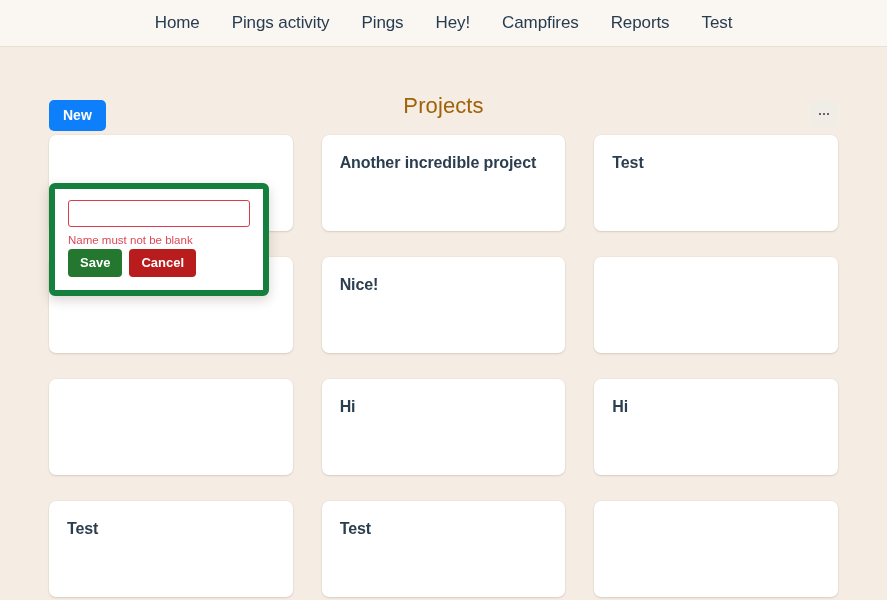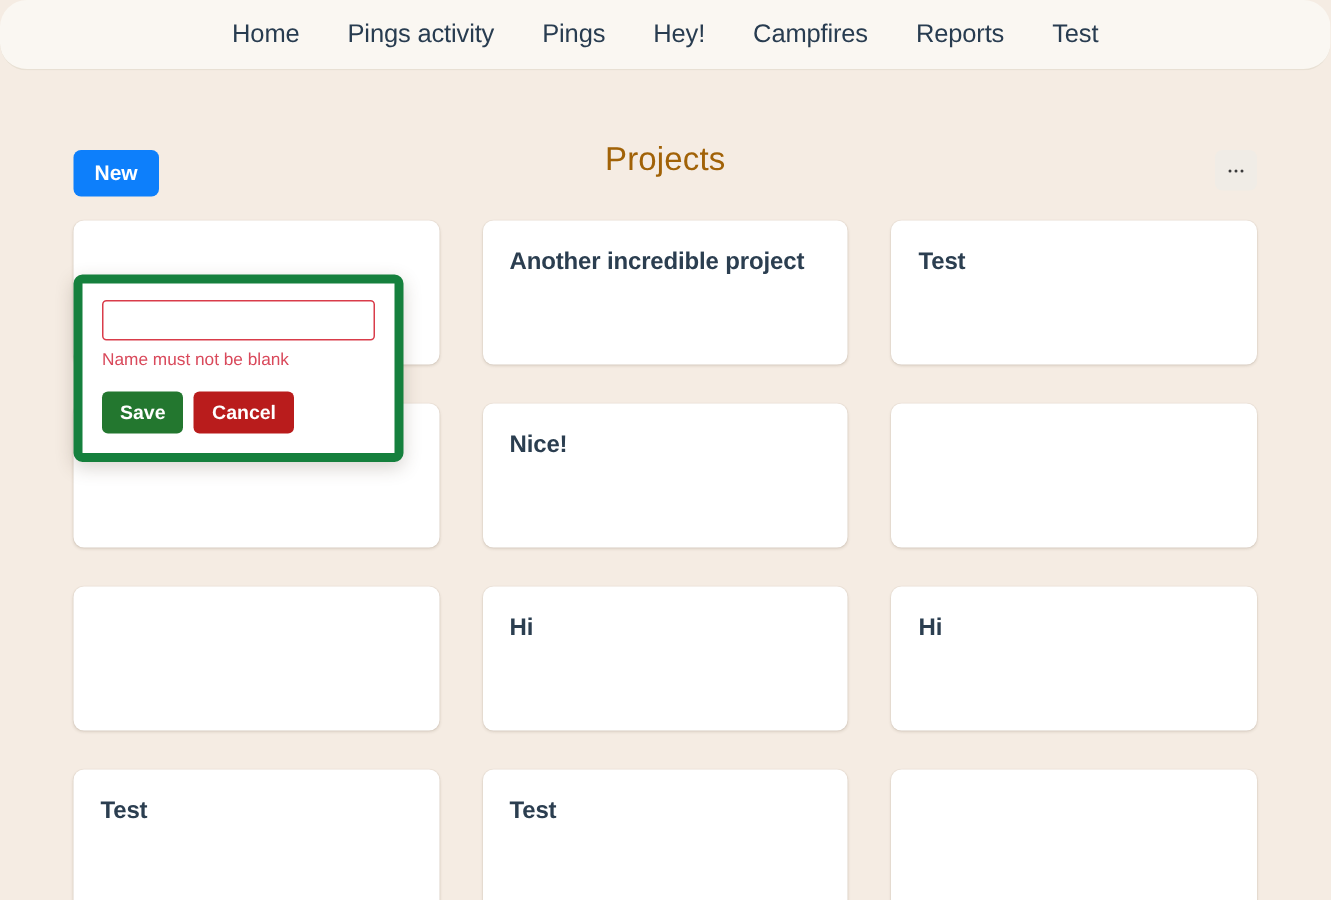--- a/index.html
+++ b/index.html
@@ -21,21 +21,20 @@
   
   .topbar {
     height: 47px;
     background: #faf7f2;
     border-bottom: 1px solid #e8e0d4;
     display: flex;
     align-items: center;
     justify-content: center;
     position: relative;
     z-index: 5;
-    border-radius: 18px;
   }
 
   .nav {
     display: flex;
     align-items: center;
     gap: 32px;
   }
 
   .nav-item {
     font-size: 17px;
@@ -48,21 +47,21 @@
   }
 
   
   .page-wrap {
     position: relative;
     padding: 0 49px;
   }
 
   .page-head {
     position: relative;
-    height: 100px;
+    height: 88px;
     display: flex;
     align-items: center;
   }
 
   .new-button {
     position: absolute;
     left: 0;
     top: 53px;
     background: #0d7ffb;
     color: #ffffff;
@@ -171,21 +170,21 @@
   .popover-error {
     color: #d9495b;
     font-size: 11.5px;
     line-height: 14px;
     margin-top: 6px;
   }
 
   .popover-actions {
     display: flex;
     gap: 7px;
-    margin-top: 14px;
+    margin-top: 2px;
     align-items: center;
   }
 
   .btn {
     border: none;
     border-radius: 4px;
     font-size: 13px;
     font-weight: bold;
     color: #ffffff;
     padding: 6px 12px;

